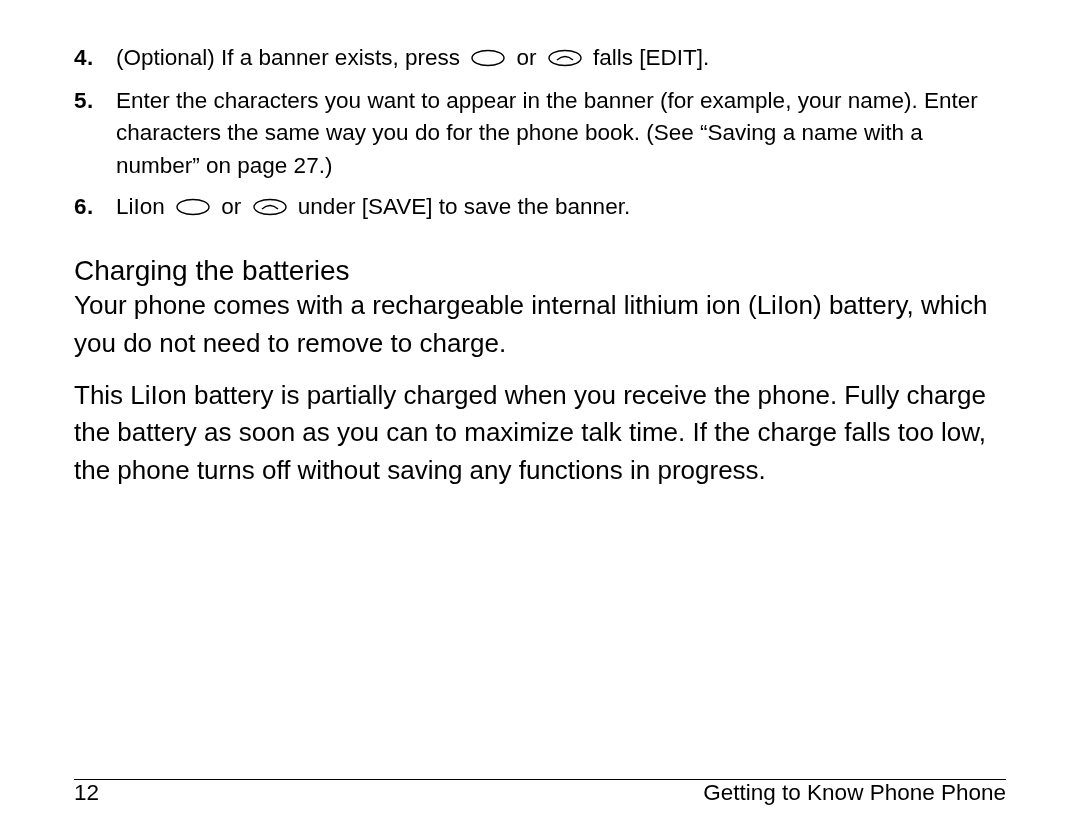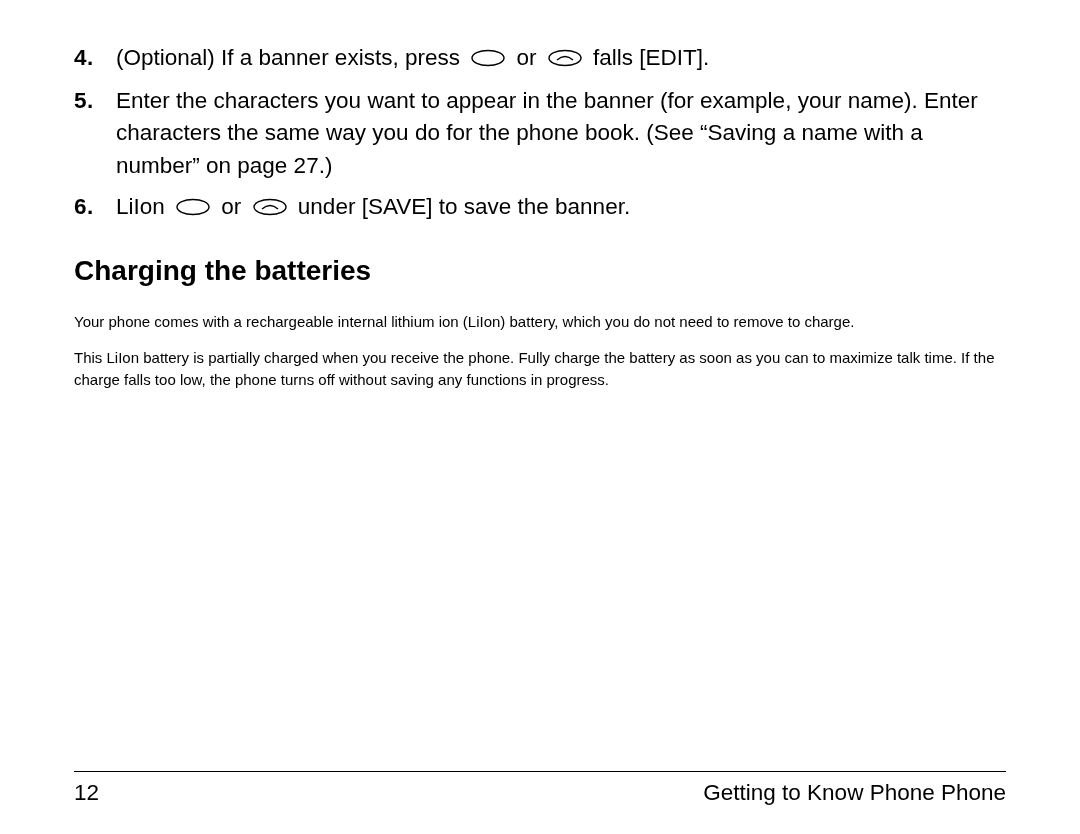--- a/index.html
+++ b/index.html
@@ -34,37 +34,36 @@
   .ol-body {
     flex: 1;
   }
   .frag { display: inline; margin-top: 20px; }
   .icon {
     display: inline-block;
     vertical-align: -2px;
     margin: 0 4px;
   }
   .h2 {
-    font-weight: bold;
+    font-weight: normal;
     font-size: 28px;
     margin-top: 30px;
-    margin-bottom: 24px;
+    margin-bottom: 0;
   }
   .para {
-    font-size: 15px;
+    font-size: 26px;
     line-height: 1.45;
     margin-bottom: 14px;
   }
   .footer {
     position: absolute;
     left: 74px;
     right: 74px;
     bottom: 28px;
     border-top: 1px solid #000;
-    padding-top: 8px;
     display: flex;
     justify-content: space-between;
     font-size: 22.5px;
   }
 </style>
 </head>
 <body>
 
 <div class="page">
 

